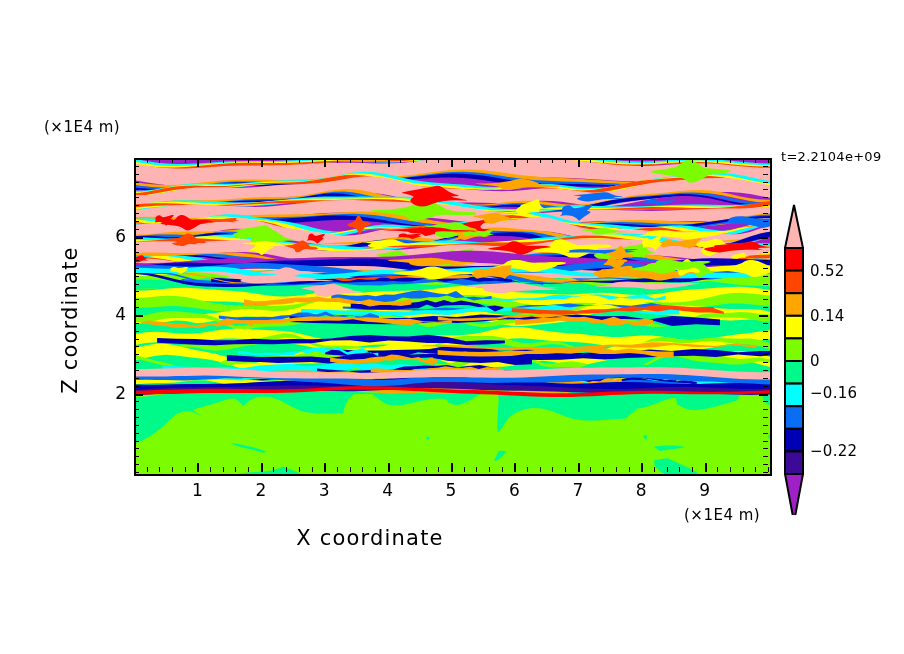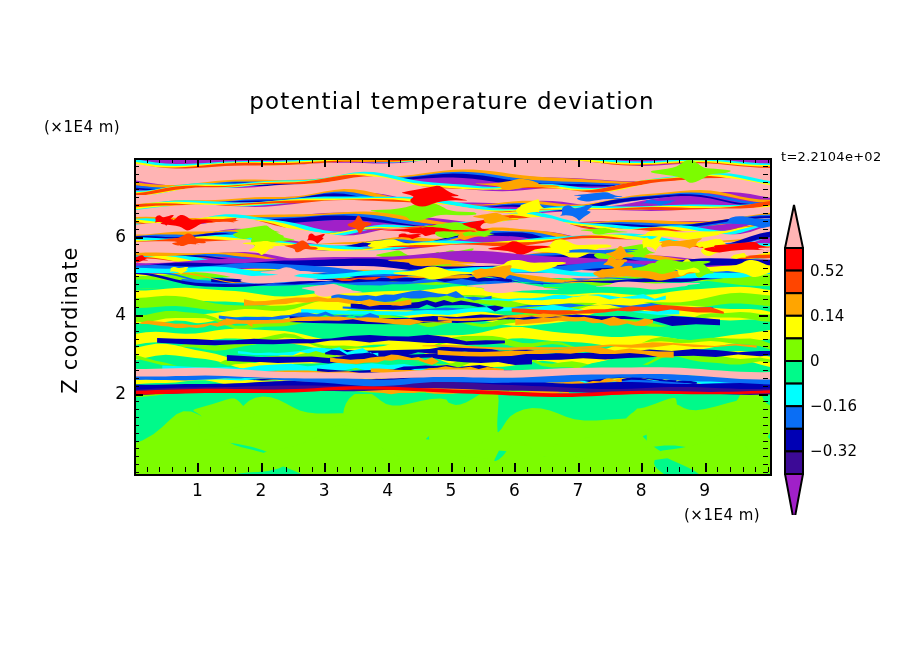--- a/index.html
+++ b/index.html
@@ -42,24 +42,24 @@
 
   #cbar{left:784px;top:203px;width:20px;height:312px;}
   .cbsvg{display:block;}
   .cblabel{position:absolute;font-size:15px;letter-spacing:.3px;white-space:nowrap;}
 </style>
 </head>
 <body>
 
 <div id="stage">
 
-  <div class="abs title">potential temperature deviation</div>
   <div class="abs unit-tl">(×1E4 m)</div>
   <div class="abs unit-br">(×1E4 m)</div>
-  <div class="abs time-label">t=2.2104e+02</div>
+  <div class="abs time-label">t=2.2104e+09</div>
+  <div class="abs xtitle">X coordinate</div>
   <div class="abs ytitle">Z coordinate</div>
 
   <div class="abs" id="plotframe">
     <svg id="fieldsvg" viewBox="0 0 634 314" preserveAspectRatio="none">
         <rect x="0" y="0" width="634" height="314" fill="#00fa8a"></rect>
         <rect x="0" y="233.93" width="634" height="80.07" fill="#00fa8a"></rect>
         <path d="M 153.9,300.0 L 150.3,304.9 L 142.5,308.6 L 132.4,311.0 L 121.7,312.0 L 111.7,312.5 L 103.0,313.5 L 95.4,315.9 L 88.1,320.2 L 80.6,326.2 L 72.4,333.0 L 63.7,339.3 L 55.0,343.8 L 47.2,345.6 L 40.9,344.6 L 36.0,341.1 L 32.0,336.1 L 27.4,330.7 L 21.1,325.5 L 12.1,320.8 L 0.3,316.6 L -13.4,312.5 L -27.1,308.3 L -38.6,304.1 L -45.7,300.0 L -47.1,296.4 L -42.5,293.4 L -33.0,290.9 L -20.3,288.4 L -6.6,285.0 L 6.4,280.4 L 17.4,274.3 L 26.3,267.1 L 33.7,260.0 L 40.4,254.3 L 47.4,251.2 L 55.0,251.4 L 63.0,254.7 L 70.9,260.3 L 77.9,266.9 L 83.8,273.3 L 88.6,278.5 L 93.1,282.3 L 98.5,285.0 L 105.7,287.2 L 115.1,289.6 L 126.3,292.5 L 137.8,296.1 Z" fill="#7cfc00"></path>
         <path d="M 220.6,268.0 L 217.2,270.6 L 214.3,273.0 L 211.5,275.2 L 208.1,277.8 L 203.3,281.3 L 196.8,285.6 L 188.8,290.7 L 179.9,295.9 L 171.1,300.2 L 163.1,302.8 L 156.1,303.3 L 150.0,301.7 L 143.8,298.4 L 136.4,294.3 L 127.0,290.2 L 115.3,286.7 L 102.0,284.0 L 88.5,282.1 L 76.4,280.5 L 67.5,278.8 L 63.0,276.6 L 63.1,274.0 L 67.3,271.1 L 74.0,268.0 L 81.8,264.9 L 89.2,261.7 L 95.3,258.1 L 100.1,254.1 L 104.1,249.7 L 108.2,245.0 L 113.1,240.8 L 119.4,237.8 L 126.7,236.5 L 134.7,237.2 L 142.6,239.8 L 150.0,243.4 L 156.9,247.3 L 163.8,250.6 L 171.6,252.6 L 180.9,253.5 L 192.2,253.4 L 205.0,253.3 L 218.1,253.6 L 229.9,254.9 L 238.5,257.2 L 242.5,260.4 L 241.4,264.1 Z" fill="#7cfc00"></path>
         <path d="M 301.9,262.0 L 301.8,265.2 L 300.2,268.6 L 296.8,272.6 L 291.4,277.6 L 284.8,283.4 L 277.8,289.5 L 271.4,295.1 L 266.3,299.2 L 262.3,300.8 L 258.9,299.7 L 255.1,296.2 L 250.0,291.3 L 242.9,286.2 L 233.7,282.0 L 223.3,279.4 L 212.8,278.3 L 203.8,278.2 L 197.5,278.4 L 194.4,277.9 L 194.4,276.4 L 196.7,273.7 L 199.9,270.2 L 203.1,266.2 L 205.4,262.0 L 206.6,257.7 L 207.3,253.2 L 208.1,248.4 L 210.0,243.4 L 213.2,238.6 L 217.9,234.6 L 223.6,232.2 L 229.6,231.8 L 235.2,233.6 L 240.2,236.9 L 244.9,240.7 L 250.0,243.9 L 256.2,245.6 L 264.1,245.4 L 273.8,243.6 L 284.6,241.1 L 295.3,239.0 L 304.3,238.4 L 310.4,239.6 L 312.6,242.7 L 311.0,247.1 L 306.5,252.2 L 300.3,257.3 Z" fill="#7cfc00"></path>
         <path d="M 282.8,300.0 L 284.3,304.1 L 281.9,307.6 L 276.0,310.1 L 267.8,311.6 L 258.6,312.3 L 249.6,312.6 L 241.3,313.2 L 233.8,314.8 L 226.8,317.5 L 219.8,321.2 L 212.5,325.1 L 205.0,328.4 L 197.6,330.6 L 190.9,331.1 L 185.3,329.9 L 180.9,327.4 L 177.5,324.1 L 174.3,320.6 L 170.3,317.1 L 164.7,313.7 L 157.4,310.4 L 148.7,307.0 L 139.7,303.5 L 131.9,300.0 L 126.9,296.9 L 125.7,294.3 L 128.8,292.2 L 135.7,290.6 L 145.3,288.8 L 156.1,286.5 L 166.9,283.3 L 176.6,279.1 L 184.9,274.4 L 192.0,269.9 L 198.5,266.6 L 205.0,265.0 L 211.8,265.5 L 218.8,267.9 L 225.7,271.6 L 232.0,275.9 L 237.1,280.0 L 241.1,283.6 L 244.5,286.6 L 247.8,289.1 L 251.8,291.6 L 257.1,294.2 L 263.5,297.0 Z" fill="#7cfc00"></path>
@@ -473,17 +473,17 @@
         <rect x="1" y="203.20000000000002" width="18" height="22.6" fill="#0a6ef5" stroke="#000" stroke-width="2"></rect>
         <rect x="1" y="225.8" width="18" height="22.6" fill="#0000b4" stroke="#000" stroke-width="2"></rect>
         <rect x="1" y="248.4" width="18" height="22.6" fill="#3c0a96" stroke="#000" stroke-width="2"></rect>
         <polygon points="10,319 19,271 1,271" fill="#a020c8" stroke="#000" stroke-width="2" stroke-linejoin="miter"></polygon>
       </svg>
   </div>
   <div class="abs" id="cblabels">
       <div class="cblabel" style="left: 810px; top: 261.6px;">0.52</div>
       <div class="cblabel" style="left: 810px; top: 306.8px;">0.14</div>
       <div class="cblabel" style="left: 810px; top: 352px;">0</div>
-      <div class="cblabel" style="left: 810px; top: 397px;">−0.16</div>
-      <div class="cblabel" style="left: 810px; top: 442.4px;">−0.32</div>
+      <div class="cblabel" style="left: 810px; top: 384px;">−0.16</div>
+      <div class="cblabel" style="left: 810px; top: 442.4px;">−0.22</div>
     </div>
 
 </div>
 
 </body></html>

